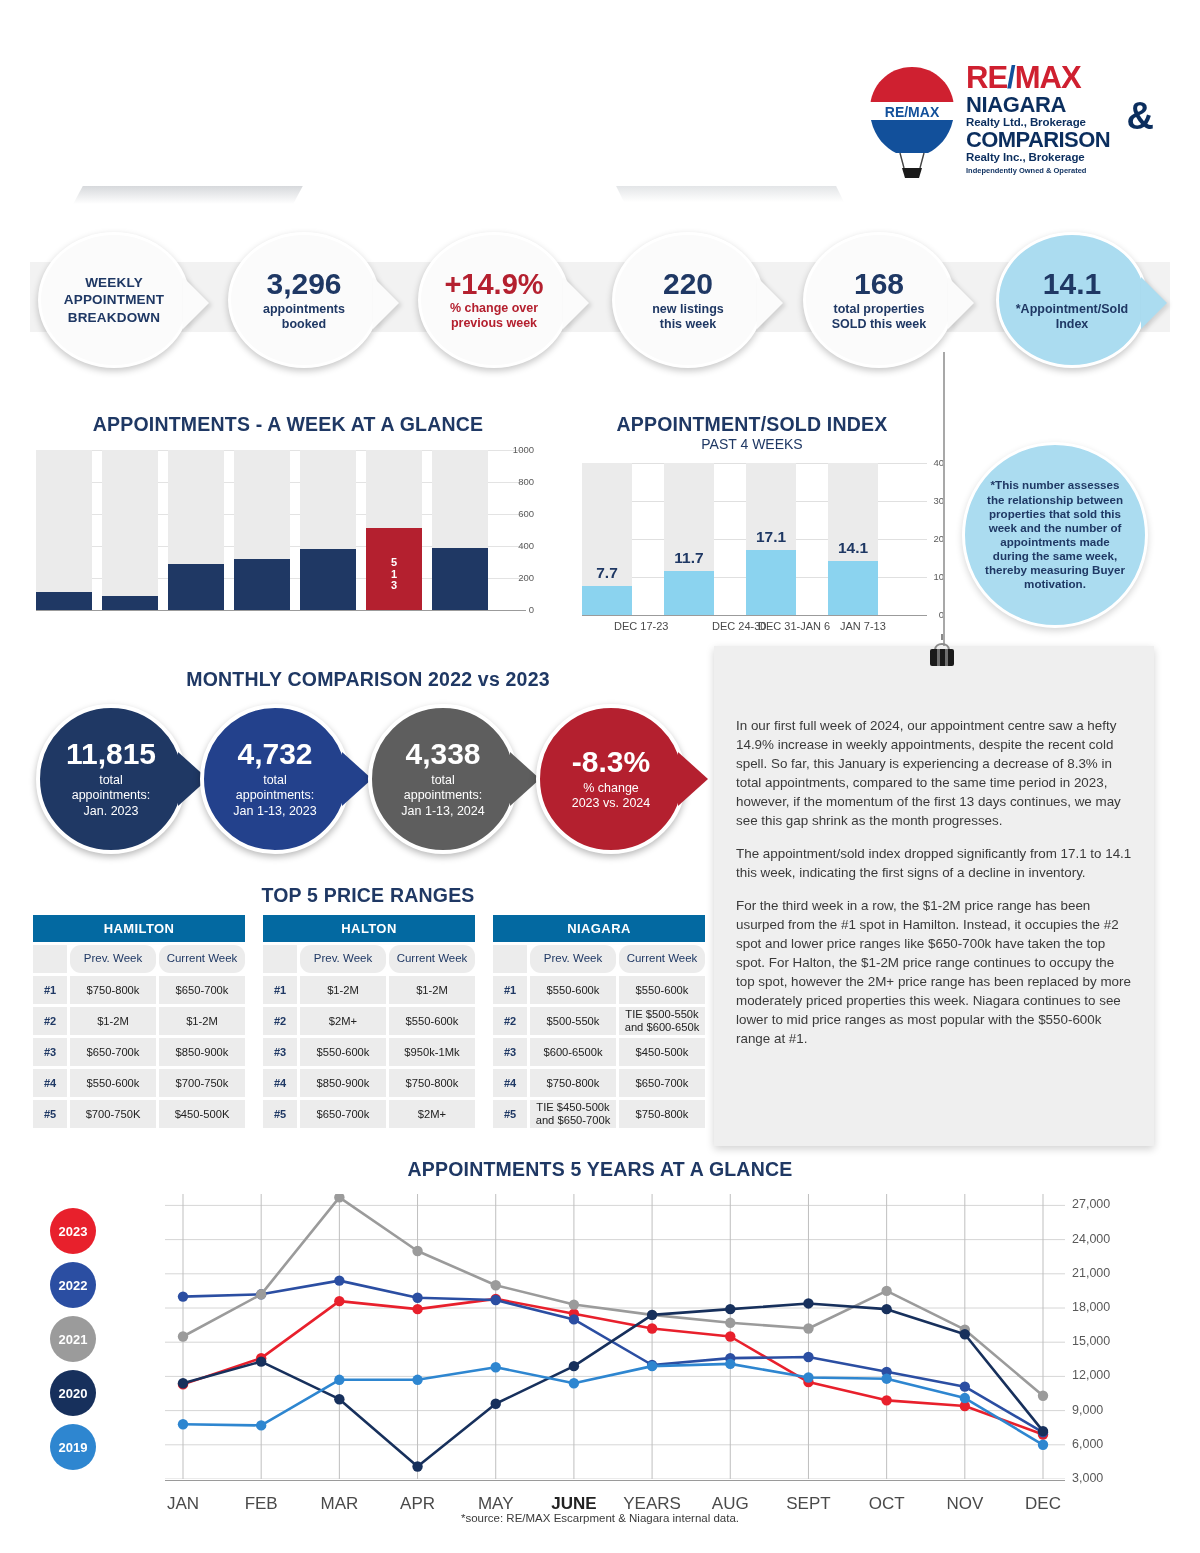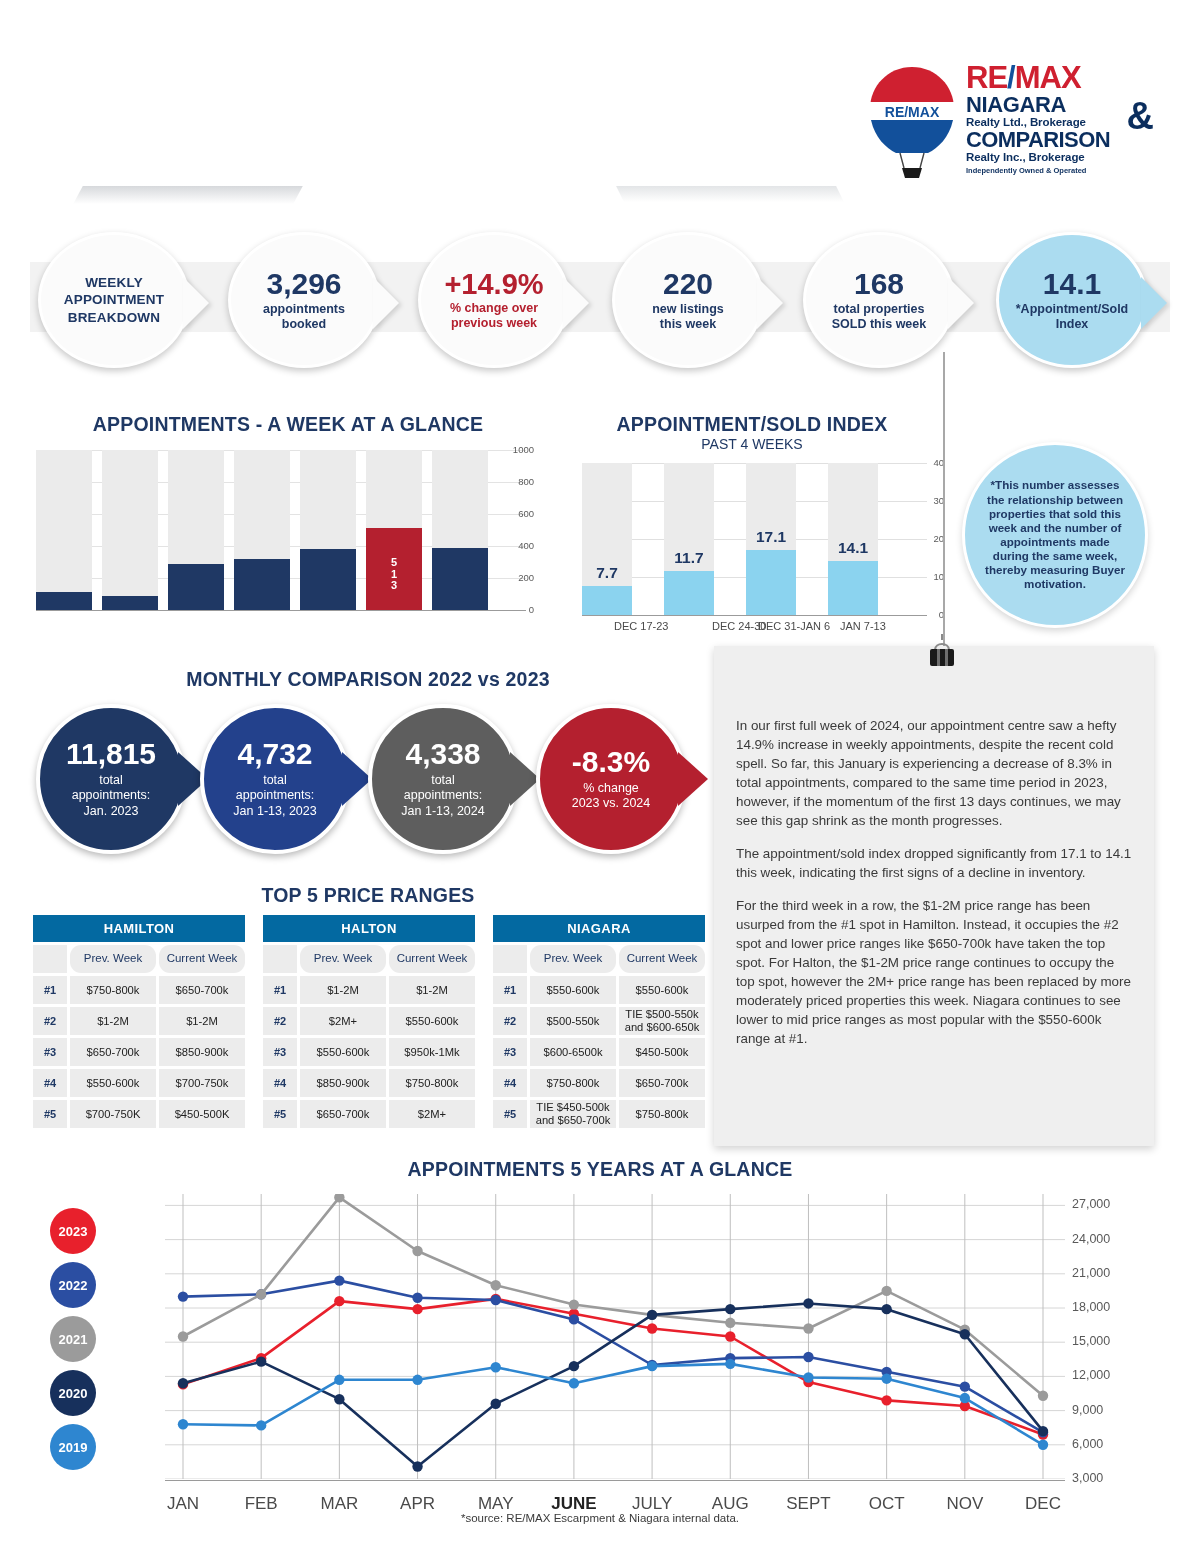--- a/index.html
+++ b/index.html
@@ -623,21 +623,21 @@
         <div class="fy-ytick" style="top: 17.4px;">27,000</div>
       </div>
     <div class="fy-xaxis"></div>
     <div id="fy-xlabels">
         <div class="fy-xl" style="left: 118px;">JAN</div>
         <div class="fy-xl" style="left: 196.182px;">FEB</div>
         <div class="fy-xl" style="left: 274.364px;">MAR</div>
         <div class="fy-xl" style="left: 352.545px;">APR</div>
         <div class="fy-xl" style="left: 430.727px;">MAY</div>
         <div class="fy-xl bold" style="left: 508.909px;">JUNE</div>
-        <div class="fy-xl" style="left: 587.091px;">JULY</div>
+        <div class="fy-xl" style="left: 587.091px;">YEARS</div>
         <div class="fy-xl" style="left: 665.273px;">AUG</div>
         <div class="fy-xl" style="left: 743.455px;">SEPT</div>
         <div class="fy-xl" style="left: 821.636px;">OCT</div>
         <div class="fy-xl" style="left: 899.818px;">NOV</div>
         <div class="fy-xl" style="left: 978px;">DEC</div>
       </div>
   </div>
 
   <div class="source">*source:  RE/MAX Escarpment &amp; Niagara internal data.</div>
 </div>

